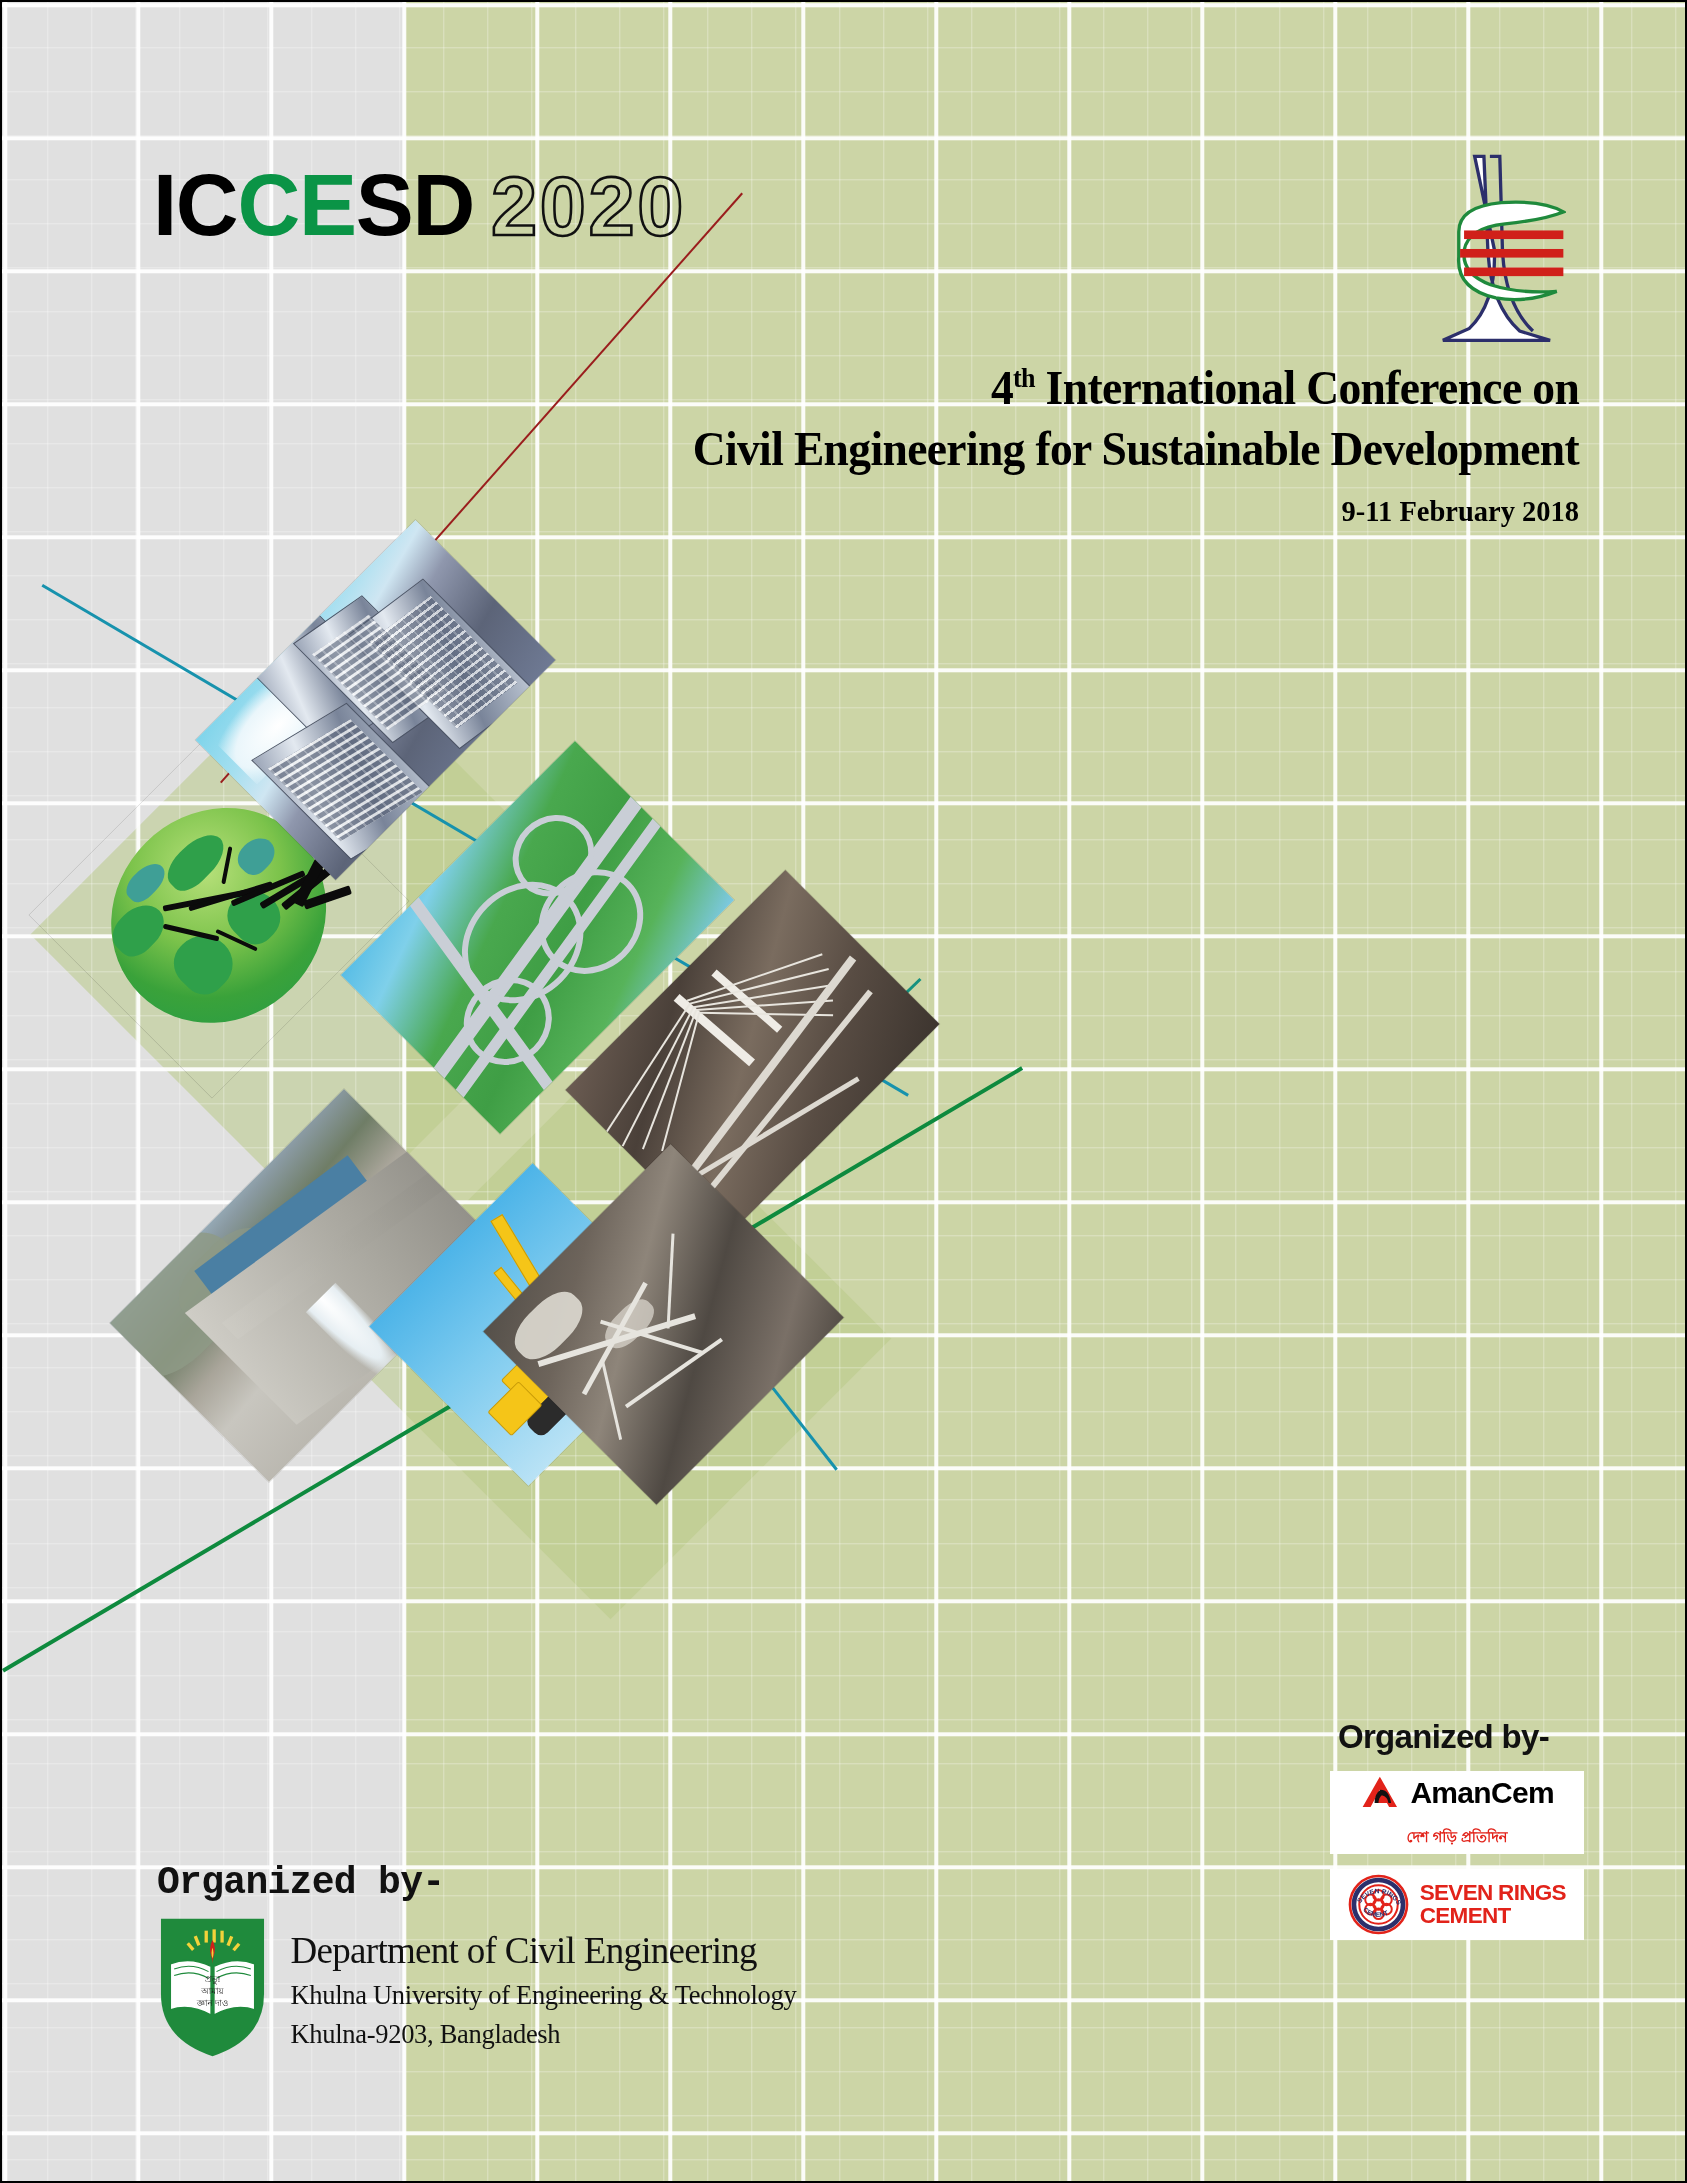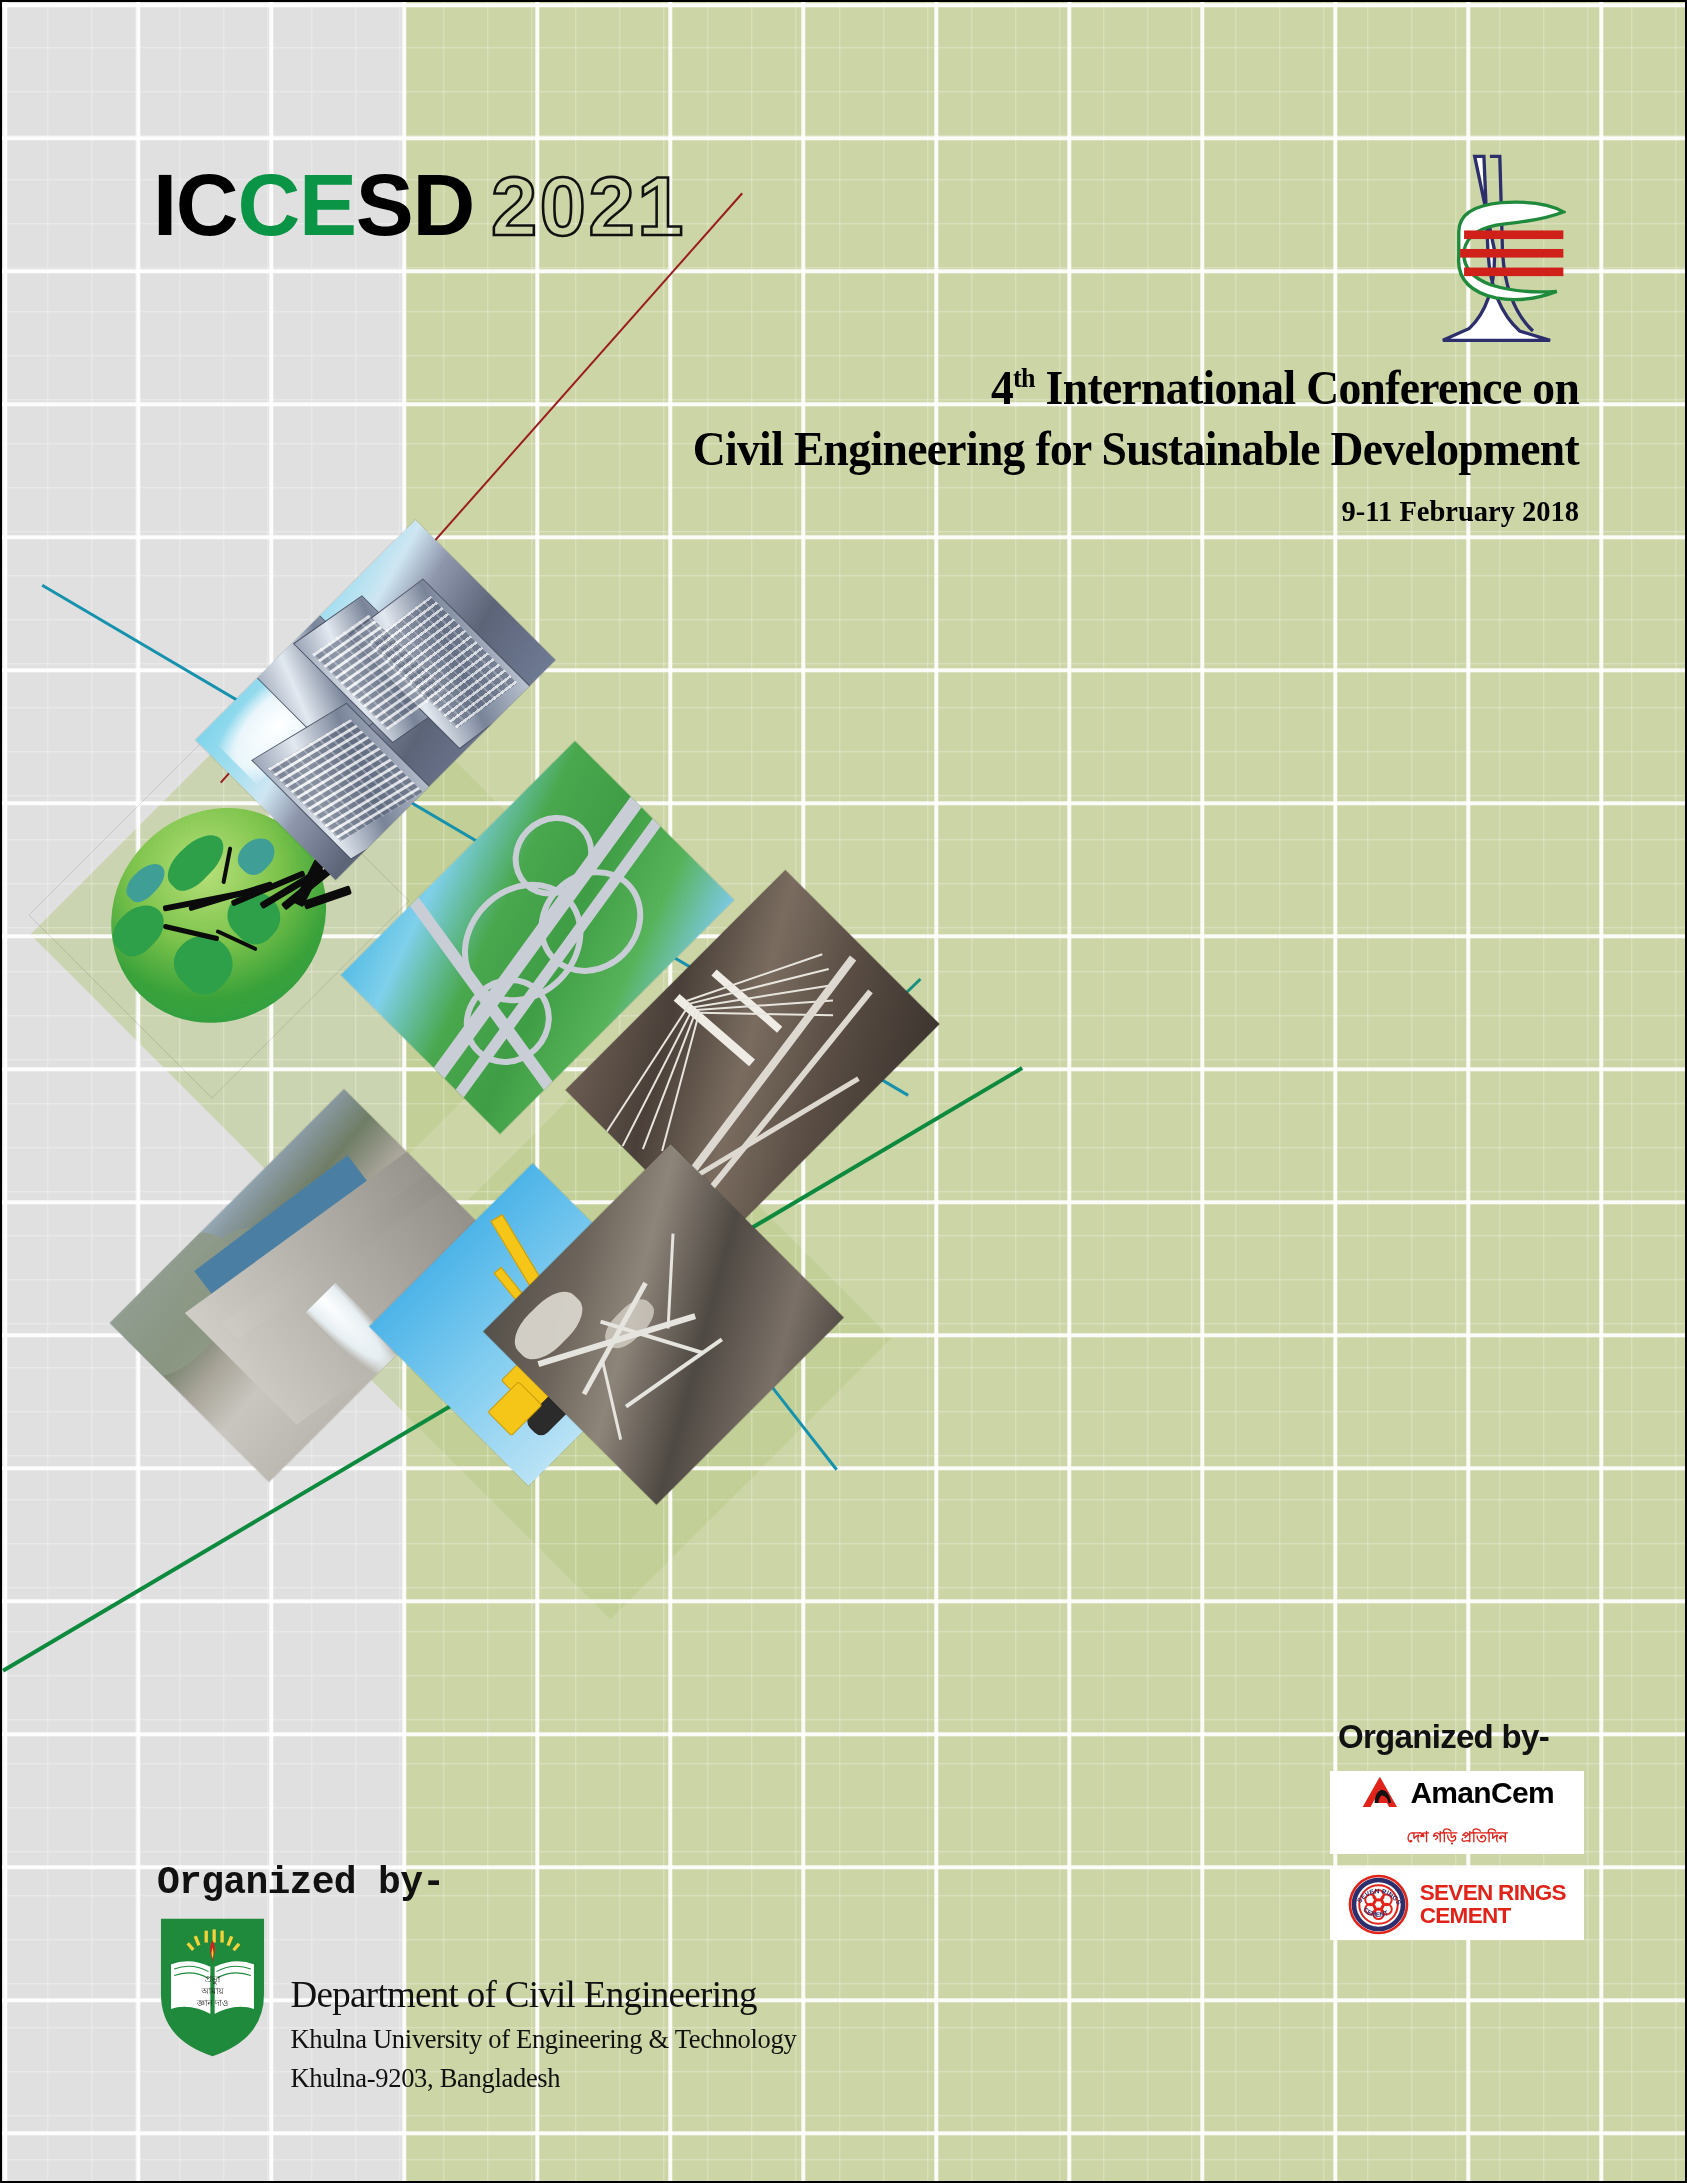--- a/index.html
+++ b/index.html
@@ -138,21 +138,21 @@
   
   #tower-mark{position:absolute;right:119px;top:149px;width:139px;height:192px;}
 
   
   #organized{position:absolute;left:155px;top:1859px;}
   #organized-label{font-size:38px;font-weight:bold;color:#111;letter-spacing:-0.7px;
     font-family:Liberation Mono, monospace;}
   #org-row{display:flex;align-items:flex-start;margin-top:12px;}
   #kuet-seal{width:111px;height:143px;flex:0 0 111px;margin-right:22.5px;}
   #org-text{font-family:"Liberation Serif",serif;color:#111;padding-top:13.2px;}
-  #org-dept{font-size:37px;letter-spacing:-0.7px;margin-top:44px;}
+  #org-dept{font-size:37px;letter-spacing:-0.7px;}
   #org-univ{font-size:26.5px;margin-top:8px;letter-spacing:-0.3px;}
   #org-addr{font-size:26.5px;margin-top:8px;letter-spacing:-0.3px;}
 
   
   #sponsors{position:absolute;right:101px;top:1716px;width:254px;text-align:center;}
   #sponsor-label{font-size:33px;font-weight:bold;color:#111;letter-spacing:-0.7px;
      font-family:"Liberation Sans",sans-serif;text-align:left;margin-left:8px;}
   .sp-card{background:#fff;margin-top:14.6px;display:flex;align-items:center;justify-content:center;}
   #sp-aman{height:73px;flex-direction:column;gap:15px;padding:5.3px 0;}
   #sp-seven{height:71px;gap:10.6px;}
@@ -289,21 +289,21 @@
       <div class="crack" style="left:6%;top:24%;width:62%;height:6px;transform:rotate(28deg);"></div>
       <div class="crack" style="left:10%;top:46%;width:48%;height:4.6px;transform:rotate(-16deg);"></div>
       <div class="crack" style="left:34%;top:30%;width:40%;height:4px;transform:rotate(62deg);"></div>
       <div class="crack" style="left:18%;top:62%;width:44%;height:4px;transform:rotate(10deg);"></div>
       <div class="crack" style="left:50%;top:52%;width:36%;height:3.3px;transform:rotate(-42deg);"></div>
       <div class="crack" style="left:8%;top:70%;width:30%;height:3.3px;transform:rotate(-58deg);"></div>
     </div>
   </div>
 
   <div id="brand">
-    <span class="k">IC</span><span class="g">CE</span><span class="k">SD</span><span class="yr">2021</span>
+    <span class="k">IC</span><span class="g">CE</span><span class="k">SD</span><span class="yr">2020</span>
   </div>
 
   <div id="tower-mark">
     <svg viewBox="0 0 210 290" width="139" height="192" aria-hidden="true">
       <path d="M72 8 L86 8 L92 150 Q96 232 140 272 L186 286 L24 286 L64 268 Q104 230 102 150 Z" fill="#ffffff" stroke="#2c2f6b" stroke-width="5"></path>
       <path d="M95 8 L110 8 L114 150 Q118 232 160 272" fill="none" stroke="#2c2f6b" stroke-width="5"></path>
       <path d="M48 122 Q48 84 112 78 Q176 74 206 92 Q176 104 118 110 Q62 116 56 150 Q52 186 96 202 Q140 216 196 212 Q150 230 104 222 Q44 208 48 160 Z" fill="#ffffff" stroke="#1f8a3c" stroke-width="5"></path>
       <rect x="56" y="120" width="150" height="13" fill="#d0201a"></rect>
       <rect x="50" y="148" width="156" height="13" fill="#d0201a"></rect>
       <rect x="56" y="176" width="150" height="13" fill="#d0201a"></rect>

